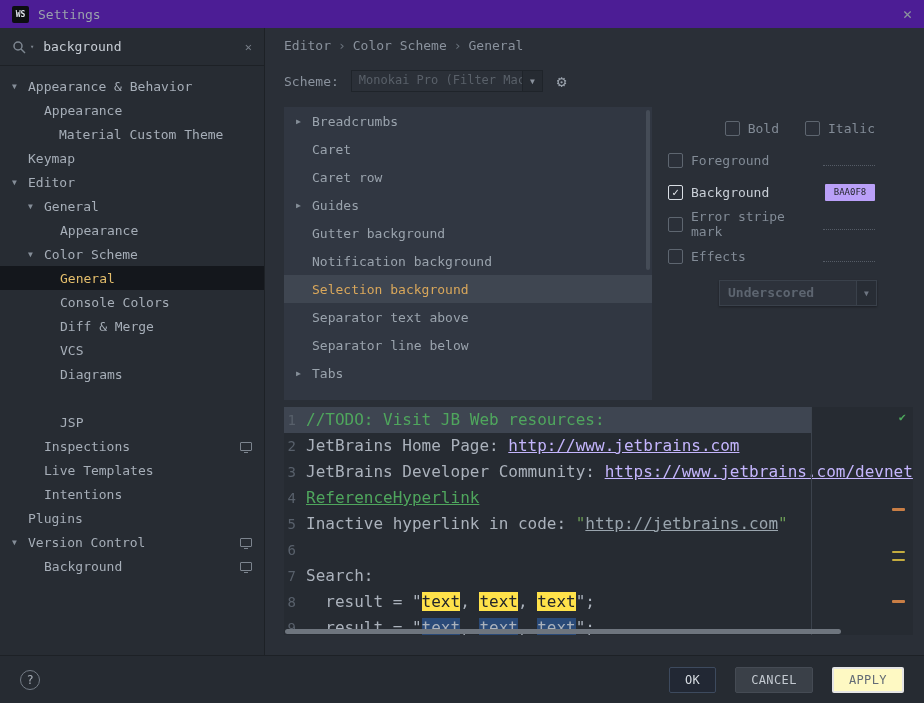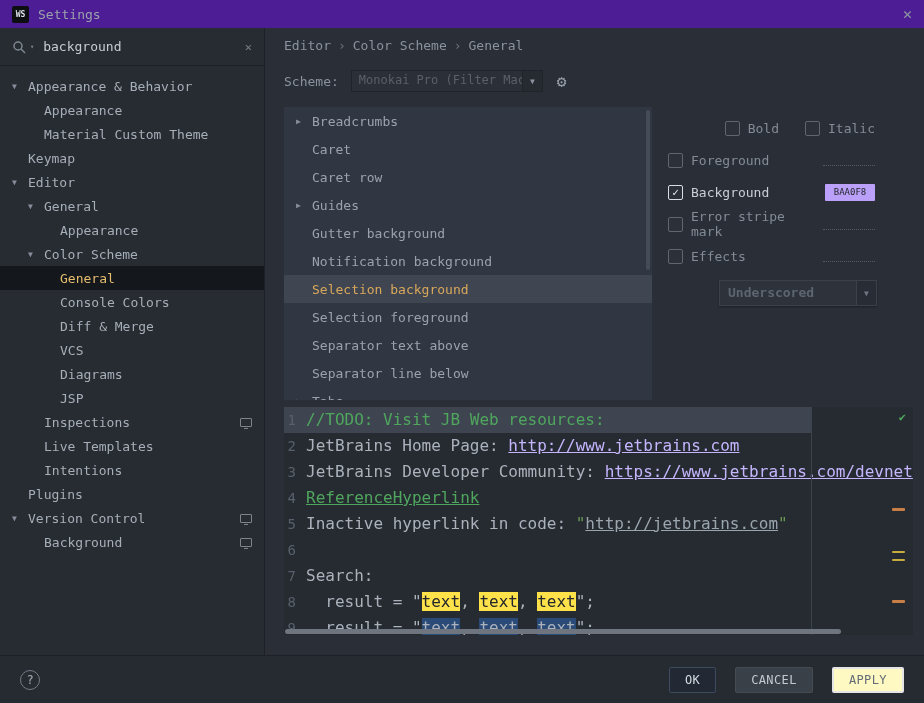--- a/index.html
+++ b/index.html
@@ -136,21 +136,21 @@
     </div>
     <div class="tree">
         <div class="tree-row" style="padding-left: 12px;">
           <span class="arrow">▼</span>
           <span class="lbl">Appearance &amp; Behavior</span>
         </div>
         <div class="tree-row" style="padding-left: 28px;">
           <span class="arrow"></span>
           <span class="lbl">Appearance</span>
         </div>
-        <div class="tree-row" style="padding-left: 28px;">
+        <div class="tree-row" style="padding-left: 43px;">
           <span class="arrow"></span>
           <span class="lbl">Material Custom Theme</span>
         </div>
         <div class="tree-row" style="padding-left: 12px;">
           <span class="arrow"></span>
           <span class="lbl">Keymap</span>
         </div>
         <div class="tree-row" style="padding-left: 12px;">
           <span class="arrow">▼</span>
           <span class="lbl">Editor</span>
@@ -180,21 +180,21 @@
           <span class="lbl">Diff &amp; Merge</span>
         </div>
         <div class="tree-row" style="padding-left: 44px;">
           <span class="arrow"></span>
           <span class="lbl">VCS</span>
         </div>
         <div class="tree-row" style="padding-left: 44px;">
           <span class="arrow"></span>
           <span class="lbl">Diagrams</span>
         </div>
-        <div class="tree-row" style="padding-left: 44px;">
+        <div class="tree-row" style="padding-left: 44px; margin-top: 24px;">
           <span class="arrow"></span>
           <span class="lbl">JSP</span>
         </div>
         <div class="tree-row" style="padding-left: 28px;">
           <span class="arrow"></span>
           <span class="lbl">Inspections</span>
           <span class="share-icon"></span>
         </div>
         <div class="tree-row" style="padding-left: 28px;">
           <span class="arrow"></span>
@@ -262,24 +262,20 @@
             <span class="arrow"></span>
             <span class="lbl">Gutter background</span>
           </div>
           <div class="list-row">
             <span class="arrow"></span>
             <span class="lbl">Notification background</span>
           </div>
           <div class="list-row selected">
             <span class="arrow"></span>
             <span class="lbl">Selection background</span>
-          </div>
-          <div class="list-row">
-            <span class="arrow"></span>
-            <span class="lbl">Selection foreground</span>
           </div>
           <div class="list-row">
             <span class="arrow"></span>
             <span class="lbl">Separator text above</span>
           </div>
           <div class="list-row">
             <span class="arrow"></span>
             <span class="lbl">Separator line below</span>
           </div>
           <div class="list-row">

